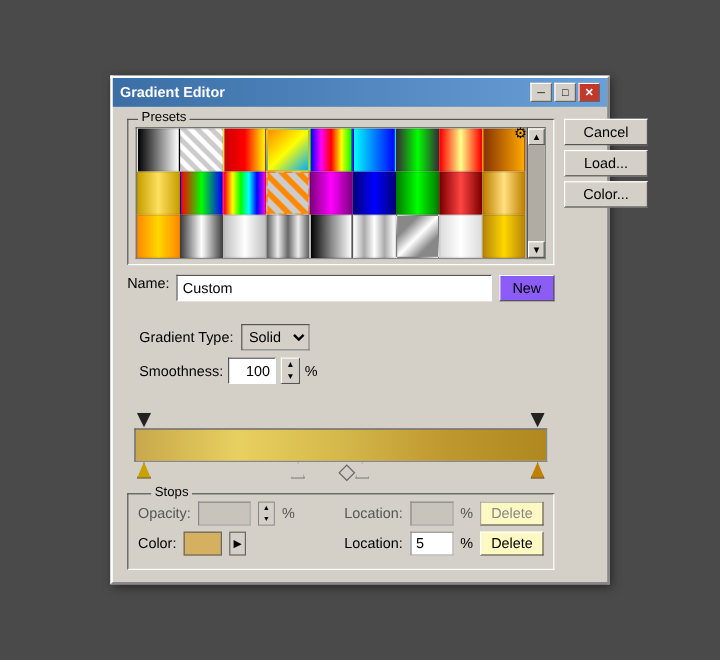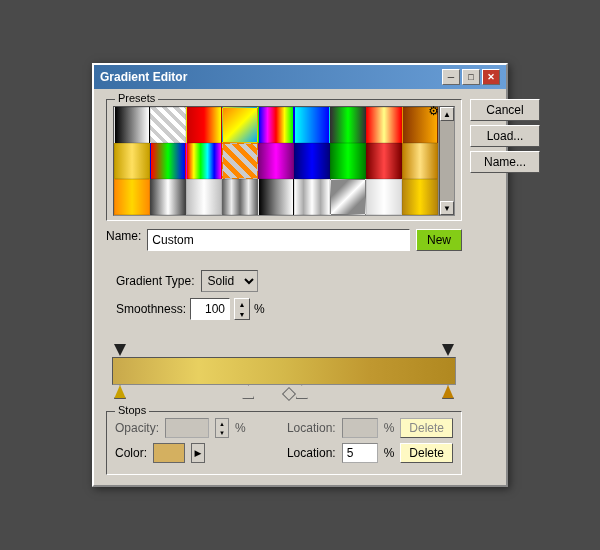--- a/index.html
+++ b/index.html
@@ -171,21 +171,21 @@
       border: 1px solid #888;
       border-top-color: #555;
       border-left-color: #555;
       border-bottom-color: #fff;
       border-right-color: #fff;
       background: white;
       padding: 2px 4px;
       font-size: 12px;
     }
     .new-btn {
-      background: #84cc16;
+      background: #8b5cf6;
       border: 1px solid #888;
       border-top-color: #fff;
       border-left-color: #fff;
       border-bottom-color: #555;
       border-right-color: #555;
       padding: 3px 10px;
       cursor: pointer;
       font-size: 12px;
     }
     .type-row {
@@ -266,21 +266,21 @@
       border-left-color: #555;
       border-bottom-color: #fff;
       border-right-color: #fff;
       padding: 6px 8px;
       margin-top: 6px;
       position: relative;
     }
     .stops-group-label {
       position: absolute;
       top: -8px;
-      left: 8px;
+      left: 19px;
       background: #d4d0c8;
       padding: 0 3px;
       font-size: 11px;
     }
     .stops-row {
       display: flex;
       align-items: center;
       gap: 6px;
       margin-bottom: 5px;
     }
@@ -497,16 +497,16 @@
           <input class="stops-input active loc-input" type="text" value="5" style="">
           <span class="stops-pct active">%</span>
           <button class="delete-btn active">Delete</button>
         </div>
       </div>
     </div>
 
     <div class="side-buttons">
       <button class="side-btn">Cancel</button>
       <button class="side-btn">Load...</button>
-      <button class="side-btn">Name...</button>
+      <button class="side-btn">Color...</button>
     </div>
   </div>
 </div>
 
 </body></html>

